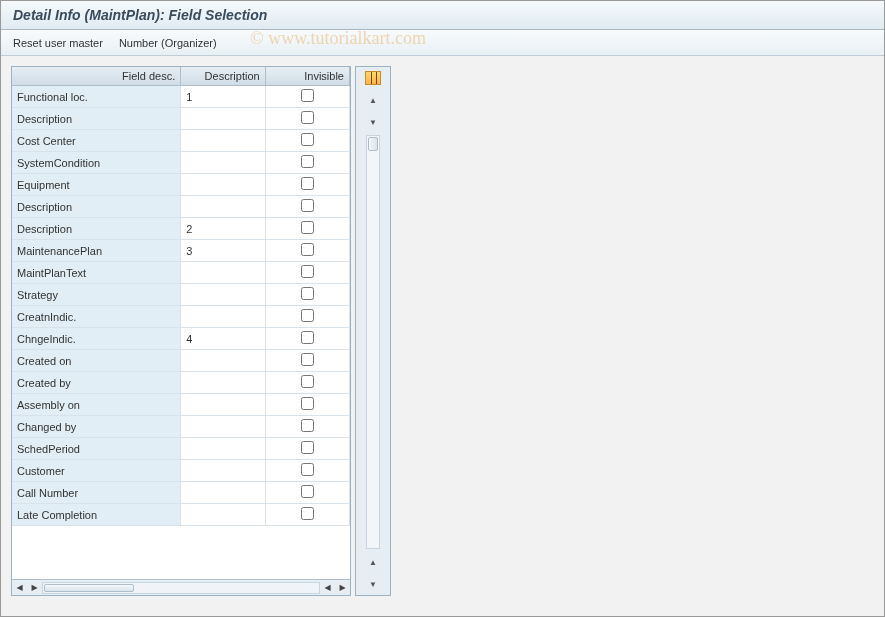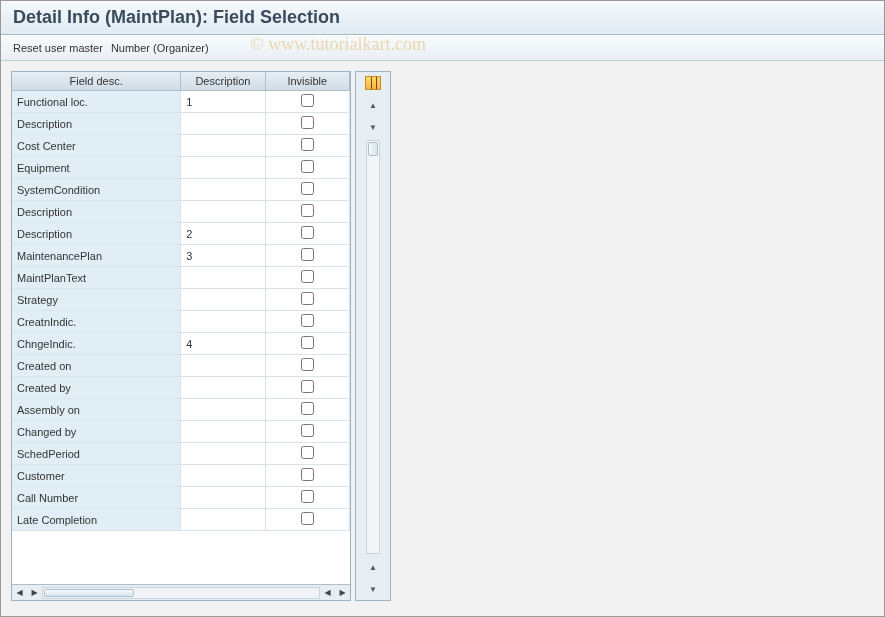--- a/index.html
+++ b/index.html
@@ -11,41 +11,42 @@
       height: 617px;
       overflow: hidden;
       border: 1px solid #999;
     }
     .title-bar {
       background: linear-gradient(to bottom, #f5f9fc, #e0ebf2);
       border-bottom: 1px solid #aab8c2;
       padding: 6px 12px;
     }
     .title-text {
-      font-size: 18px;
+      font-size: 14px;
       font-weight: bold;
+      font-style: italic;
       color: #3a4b5c;
     }
     .toolbar {
       background: linear-gradient(to bottom, #f8fbfd, #e8eff4);
       border-bottom: 1px solid #c0ccd6;
       padding: 5px 12px;
       height: 26px;
       display: flex;
       align-items: center;
-      gap: 8px;
+      gap: 16px;
     }
     .toolbar-item {
       color: #333;
       cursor: pointer;
       font-size: 11px;
     }
     .watermark {
       position: absolute;
-      top: 34px;
+      top: 28px;
       left: 250px;
       font-size: 18px;
       color: #e8c080;
       opacity: 0.6;
       pointer-events: none;
       font-family: Georgia, serif;
     }
     .main {
       display: flex;
       padding: 10px;
@@ -67,21 +68,21 @@
     }
     table {
       width: 100%;
       border-collapse: collapse;
       table-layout: fixed;
     }
     thead th {
       background: linear-gradient(to bottom, #e6eef4, #d0dce6);
       border-right: 1px solid #aebecb;
       border-bottom: 1px solid #aebecb;
-      text-align: center;
+      text-align: right;
       padding: 3px 5px;
       font-weight: normal;
       height: 18px;
       color: #333;
     }
     tbody td {
       border-right: 1px solid #d8e2ea;
       border-bottom: 1px solid #d8e2ea;
       padding: 0;
       height: 22px;
@@ -255,30 +256,30 @@
               <td>
                 <div class="cell-desc">Cost Center</div>
               </td>
               <td>
                 <div class="cell-pos"></div>
               </td>
               <td class="cell-inv"><input type="checkbox" style=""></td>
             </tr>
             <tr>
               <td>
+                <div class="cell-desc">SystemCondition</div>
+              </td>
+              <td>
+                <div class="cell-pos"></div>
+              </td>
+              <td class="cell-inv"><input type="checkbox" style=""></td>
+            </tr>
+            <tr>
+              <td>
                 <div class="cell-desc">Equipment</div>
-              </td>
-              <td>
-                <div class="cell-pos"></div>
-              </td>
-              <td class="cell-inv"><input type="checkbox" style=""></td>
-            </tr>
-            <tr>
-              <td>
-                <div class="cell-desc">SystemCondition</div>
               </td>
               <td>
                 <div class="cell-pos"></div>
               </td>
               <td class="cell-inv"><input type="checkbox" style=""></td>
             </tr>
             <tr>
               <td>
                 <div class="cell-desc">Description</div>
               </td>

